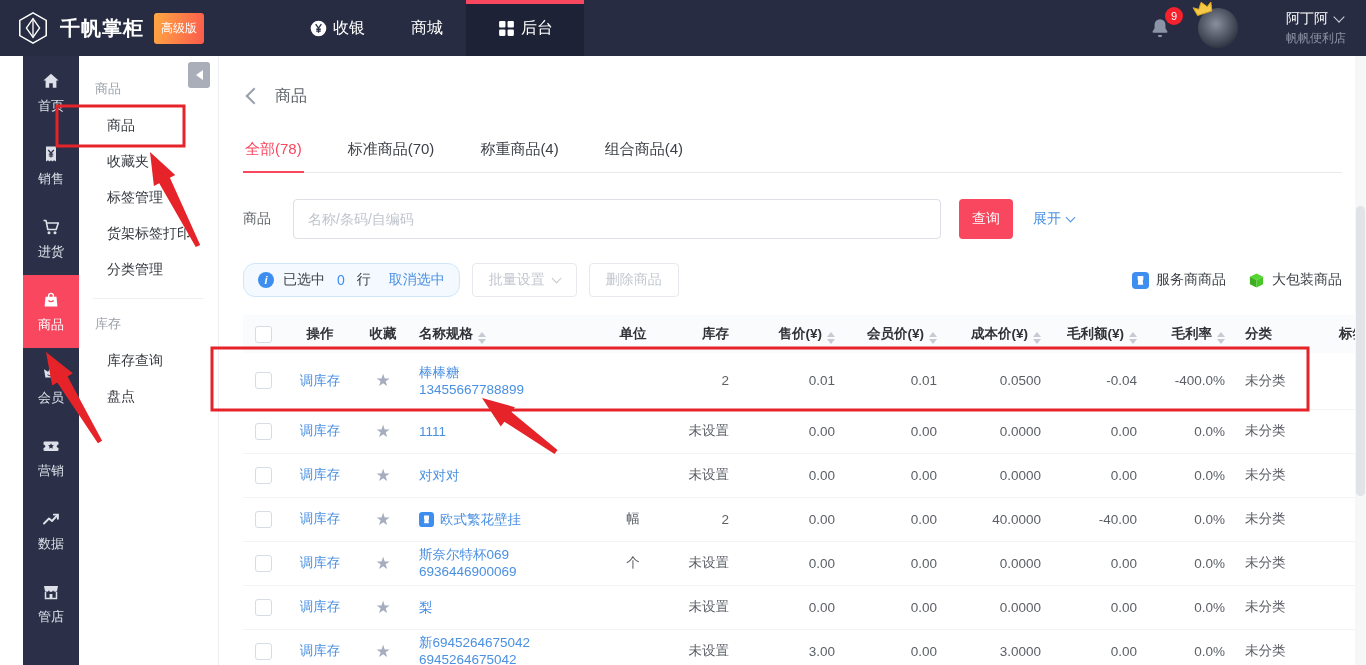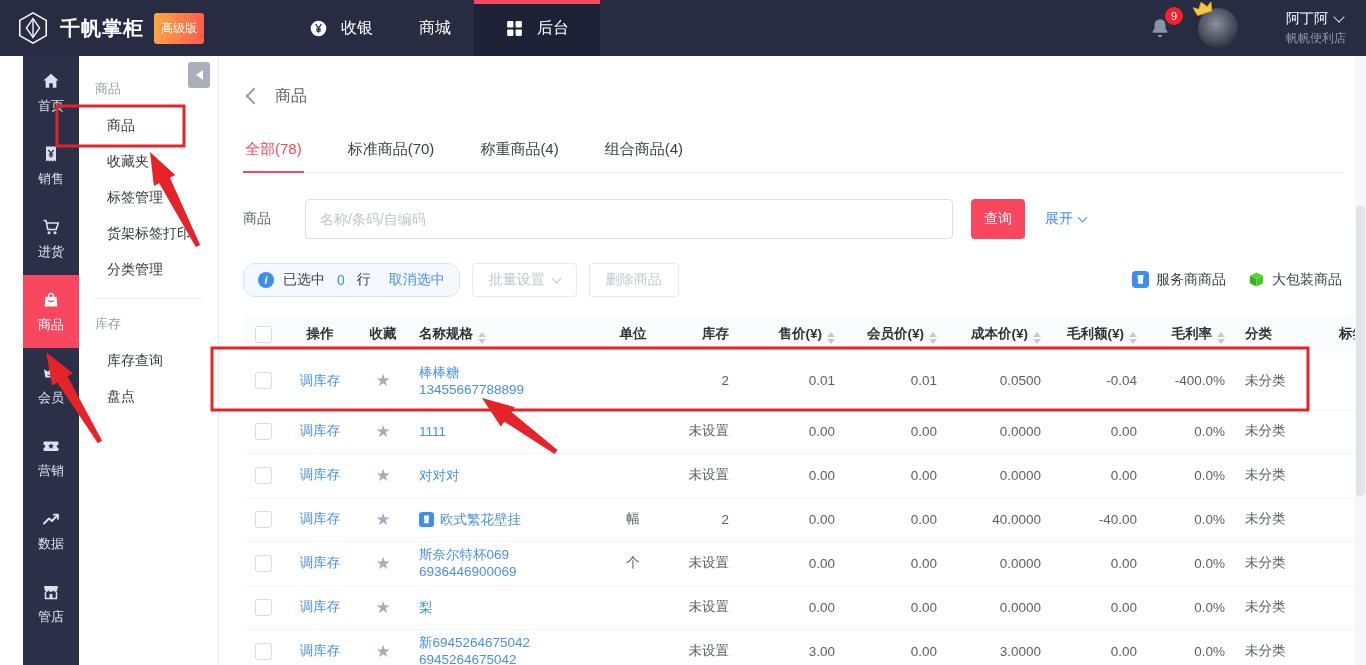--- a/index.html
+++ b/index.html
@@ -6,21 +6,21 @@
   html,body { width:1366px; height:665px; overflow:hidden; }
   body { font-family:"Liberation Sans","DejaVu Sans",sans-serif; background:#fff; position:relative; }
 
   
   .topbar { height:56px; background:#272c42; display:flex; align-items:center; padding:0 20px 0 16px; position:relative; }
   .brand { display:flex; align-items:center; gap:10px; width:250px; }
   .brand-logo svg { width:34px; height:34px; display:block; }
   .brand-name { color:#fff; font-size:20px; font-weight:700; letter-spacing:1px; white-space:nowrap; }
   .brand-badge { background:linear-gradient(100deg,#ffa843,#fb5a4c); color:#fff; font-size:12px; padding:7px 7px; border-radius:3px; white-space:nowrap; }
   .topnav { display:flex; align-items:stretch; height:56px; margin-left:20px; }
-  .topnav-item { display:flex; align-items:center; gap:13px; color:#fff; font-size:16px; padding:0 23px; cursor:pointer; position:relative; }
+  .topnav-item { display:flex; align-items:center; gap:5px; color:#fff; font-size:16px; padding:0 23px; cursor:pointer; position:relative; }
   .topnav-item .icon svg { width:19px; height:19px; display:block; }
   .topnav-item.active { background:#1d2236; padding:0 31px; }
   .topnav-item.active::before { content:''; position:absolute; top:0; left:0; right:0; height:4px; background:#f8475f; }
   .topbar-right { margin-left:auto; display:flex; align-items:center; gap:20px; }
   .bell-wrap { position:relative; cursor:pointer; margin-right:6px; }
   .bell-wrap .icon svg { width:24px; height:24px; display:block; }
   .badge { position:absolute; top:-9px; right:-11px; background:#f5222d; color:#fff; font-size:11px; min-width:18px; height:18px; border-radius:9px; display:flex; align-items:center; justify-content:center; padding:0 4px; }
   .avatar { width:40px; height:40px; border-radius:50%; background:radial-gradient(circle at 45% 40%,#8a8f9c,#2e3342 75%); position:relative; flex:none; cursor:pointer; }
   .crown { position:absolute; top:-8px; left:-6px; transform:rotate(-18deg); }
   .crown svg { width:22px; height:16px; display:block; }
@@ -58,37 +58,37 @@
 
   
   .tabs { display:flex; gap:42px; border-bottom:1px solid #e7e9ed; margin-top:16px; }
   .tab { padding:10px 2px 13px; font-size:15px; color:#3c4046; cursor:pointer; position:relative; }
   .tab.active { color:#f8475f; }
   .tab.active::after { content:''; position:absolute; left:0; right:0; bottom:-1px; height:2px; background:#f8475f; }
 
   
   .search-row { display:flex; align-items:center; margin-top:26px; }
   .search-label { font-size:14px; color:#5f6368; margin-right:22px; }
-  .search-input { width:648px; height:40px; border:1px solid #dcdfe6; border-radius:4px; padding:0 14px; font-size:14px; color:#333; font-family:inherit;margin-left:12px; }
+  .search-input { width:648px; height:40px; border:1px solid #dcdfe6; border-radius:4px; padding:0 14px; font-size:14px; color:#333; font-family:inherit; }
   .search-input::placeholder { color:#c0c4cc; }
   .search-btn { width:54px; height:40px; margin-left:18px; background:#f8475f; color:#fff; border:none; border-radius:4px; font-size:14px; cursor:pointer; font-family:inherit; }
   .expand-link { margin-left:20px; color:#4a90e2; font-size:14px; display:flex; align-items:center; gap:6px; cursor:pointer; }
   .chev-blue { width:7px; height:7px; border-right:1.5px solid #4a90e2; border-bottom:1.5px solid #4a90e2; transform:rotate(45deg); margin-top:-4px; }
 
   
   .selection-row { display:flex; align-items:center; margin-top:24px; }
   .sel-alert { display:flex; align-items:center; gap:9px; background:#f3f9ff; border:1px solid #cfe6fb; border-radius:12px; height:34px; padding:0 14px; font-size:14px; color:#3c4046; }
   .info-i { width:16px; height:16px; border-radius:50%; background:#3e8ef0; color:#fff; font-size:11px; font-weight:700; display:flex; align-items:center; justify-content:center; font-style:italic; flex:none; }
   .info-i::before { content:'i'; }
   .sel-count { color:#3e8ef0; margin:0 3px; }
   .sel-clear { color:#4a90e2; margin-left:9px; cursor:pointer; }
   .btn-disabled { height:34px; padding:0 16px; background:#fff; border:1px solid #e7e9ee; border-radius:4px; color:#c3c7cf; font-size:14px; margin-left:12px; display:inline-flex; align-items:center; gap:8px; cursor:not-allowed; font-family:inherit; }
   .chev-gray { width:7px; height:7px; border-right:1.5px solid #c3c7cf; border-bottom:1.5px solid #c3c7cf; transform:rotate(45deg); margin-top:-4px; }
   .legend { margin-left:auto; display:flex; gap:22px; align-items:center; }
-  .legend-item { display:flex; gap:7px; font-size:14px; color:#3c4046; cursor:default; }
+  .legend-item { display:flex; align-items:center; gap:7px; font-size:14px; color:#3c4046; cursor:default; }
   .legend-item .icon svg { width:17px; height:17px; display:block; }
 
   
   .goods-table { width:100%; border-collapse:collapse; margin-top:18px; table-layout:fixed; }
   .goods-table th { height:38px; background:#fafbfc; font-size:13.5px; font-weight:700; color:#2f3338; padding:0 10px; white-space:nowrap; }
   .goods-table td { padding:4px 10px; font-size:13.5px; color:#5c6066; height:44px; border-bottom:1px solid #f2f3f5; white-space:nowrap; overflow:hidden; }
   .goods-table tbody tr:first-child td { height:56px; }
   .goods-table th:nth-child(1),.goods-table td:nth-child(1),
   .goods-table th:nth-child(2),.goods-table td:nth-child(2),
   .goods-table th:nth-child(3),.goods-table td:nth-child(3),

